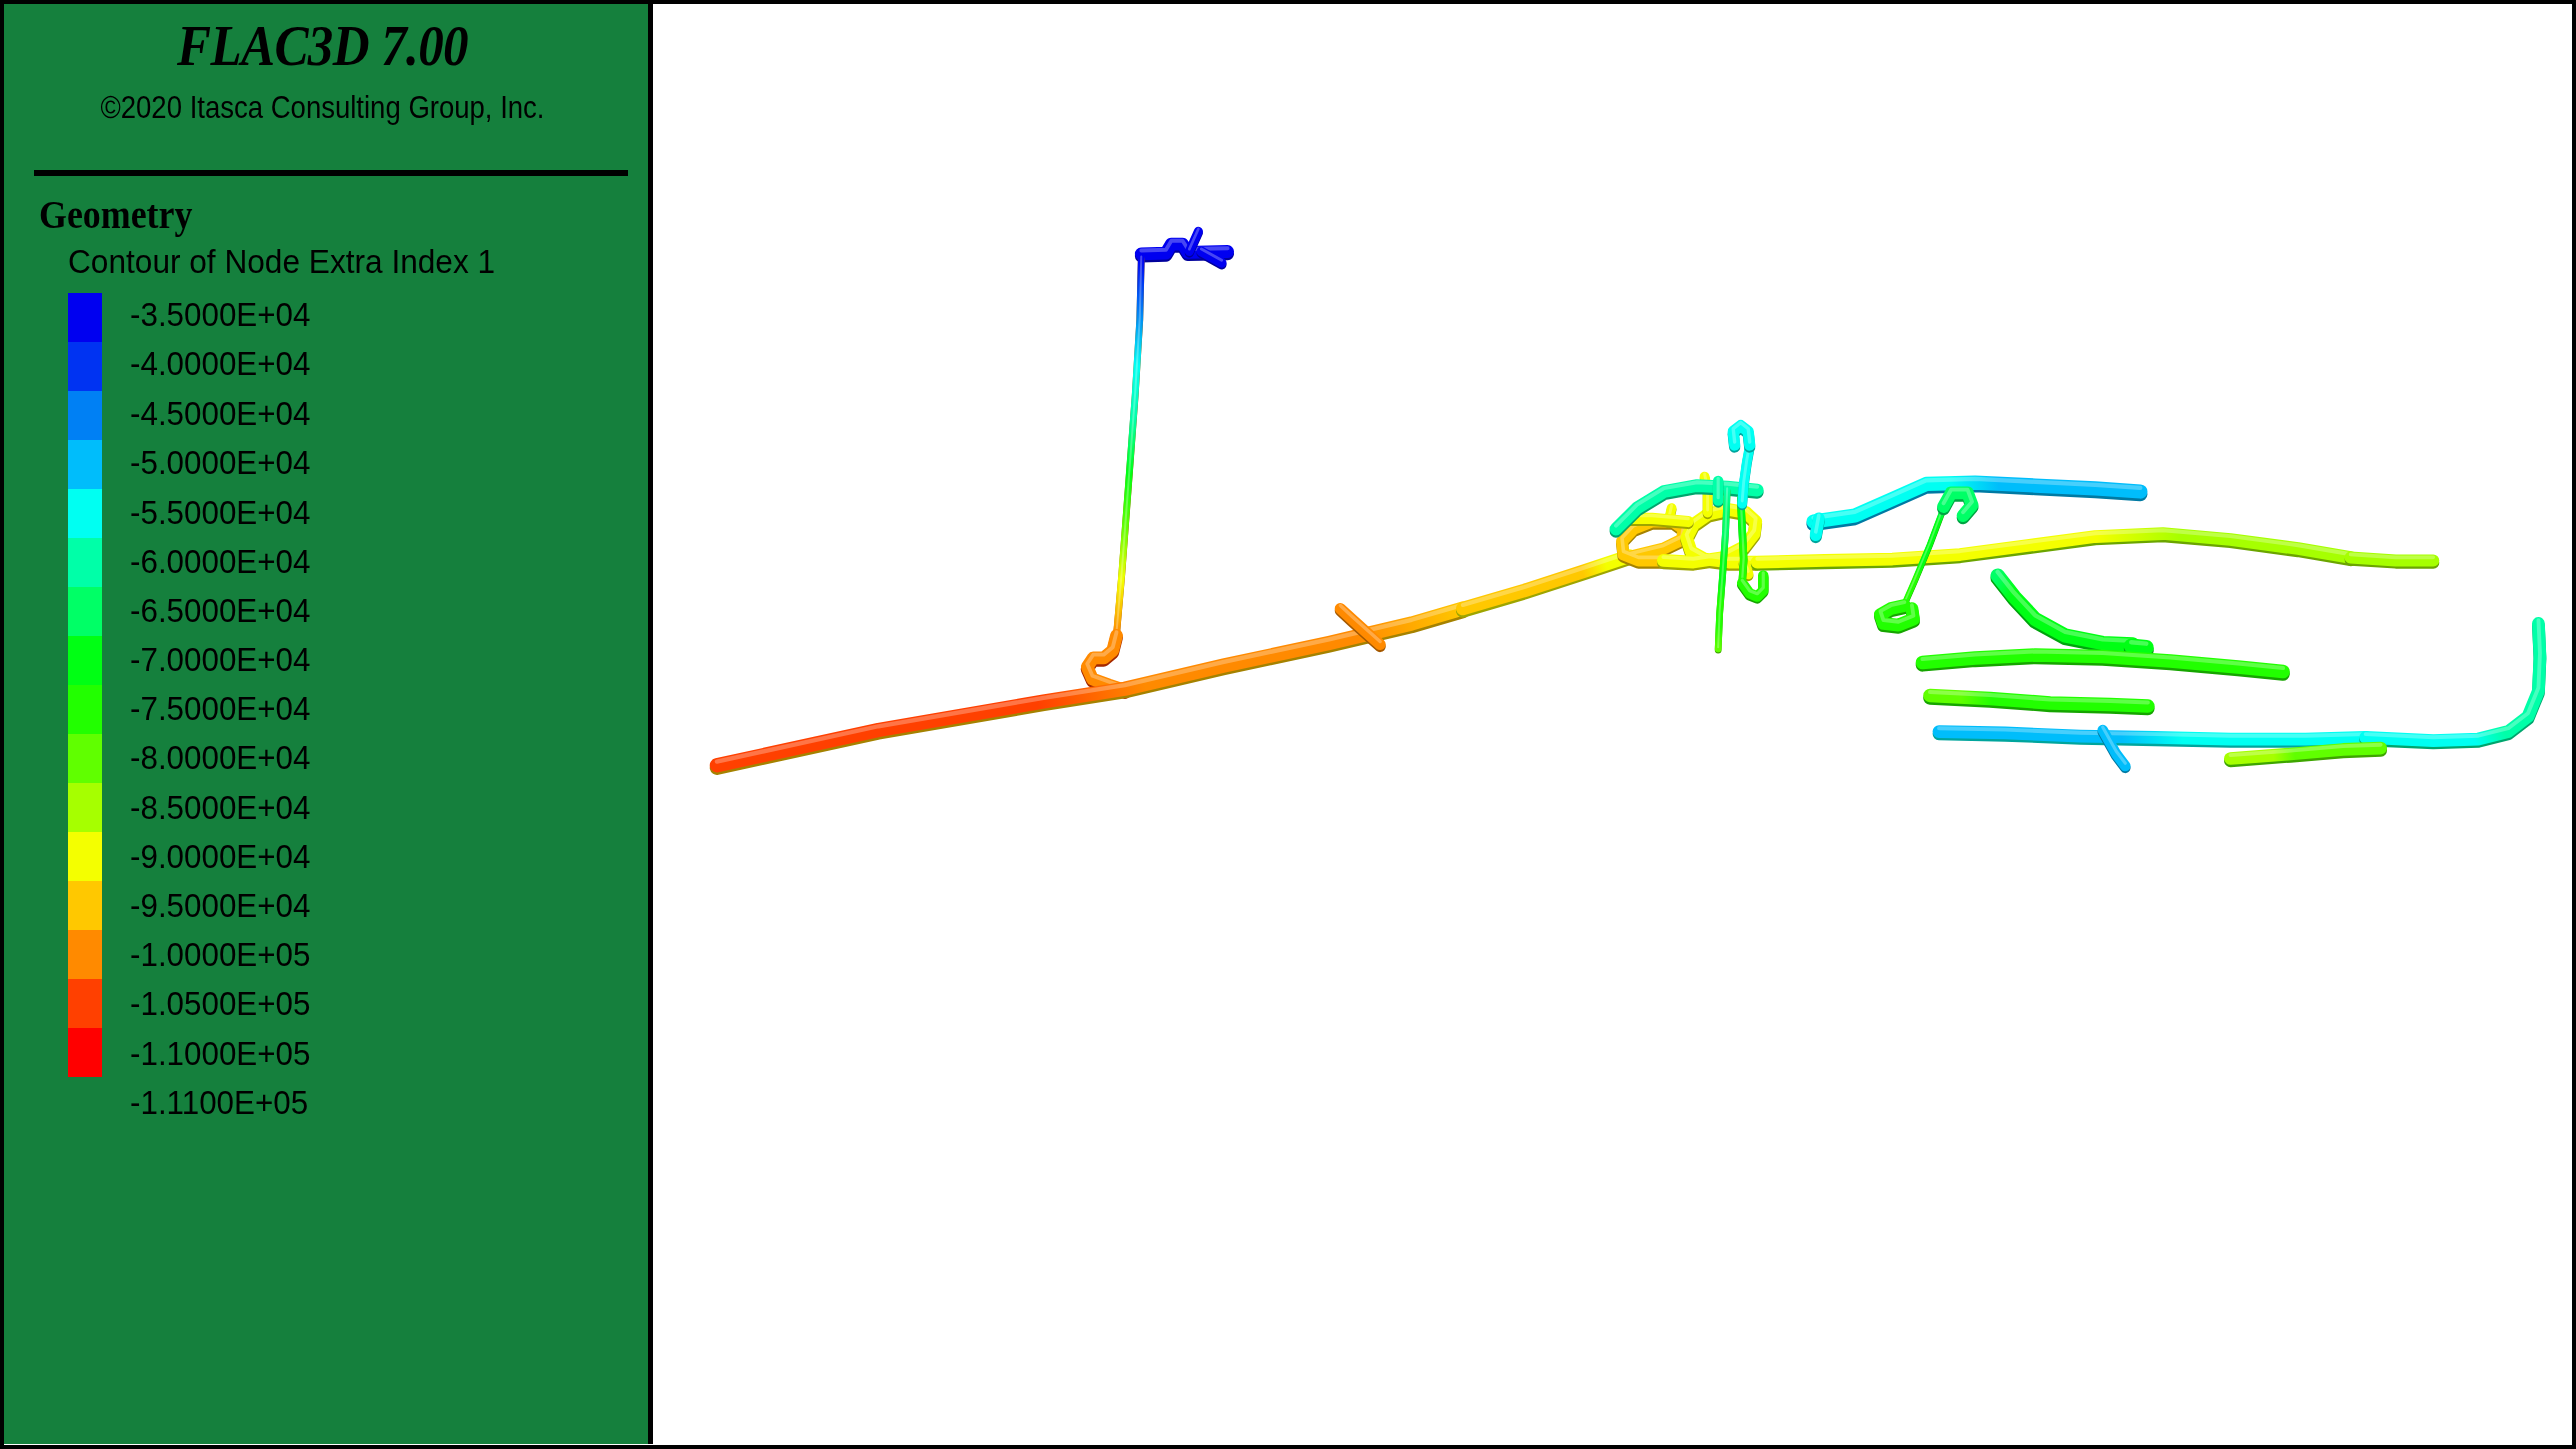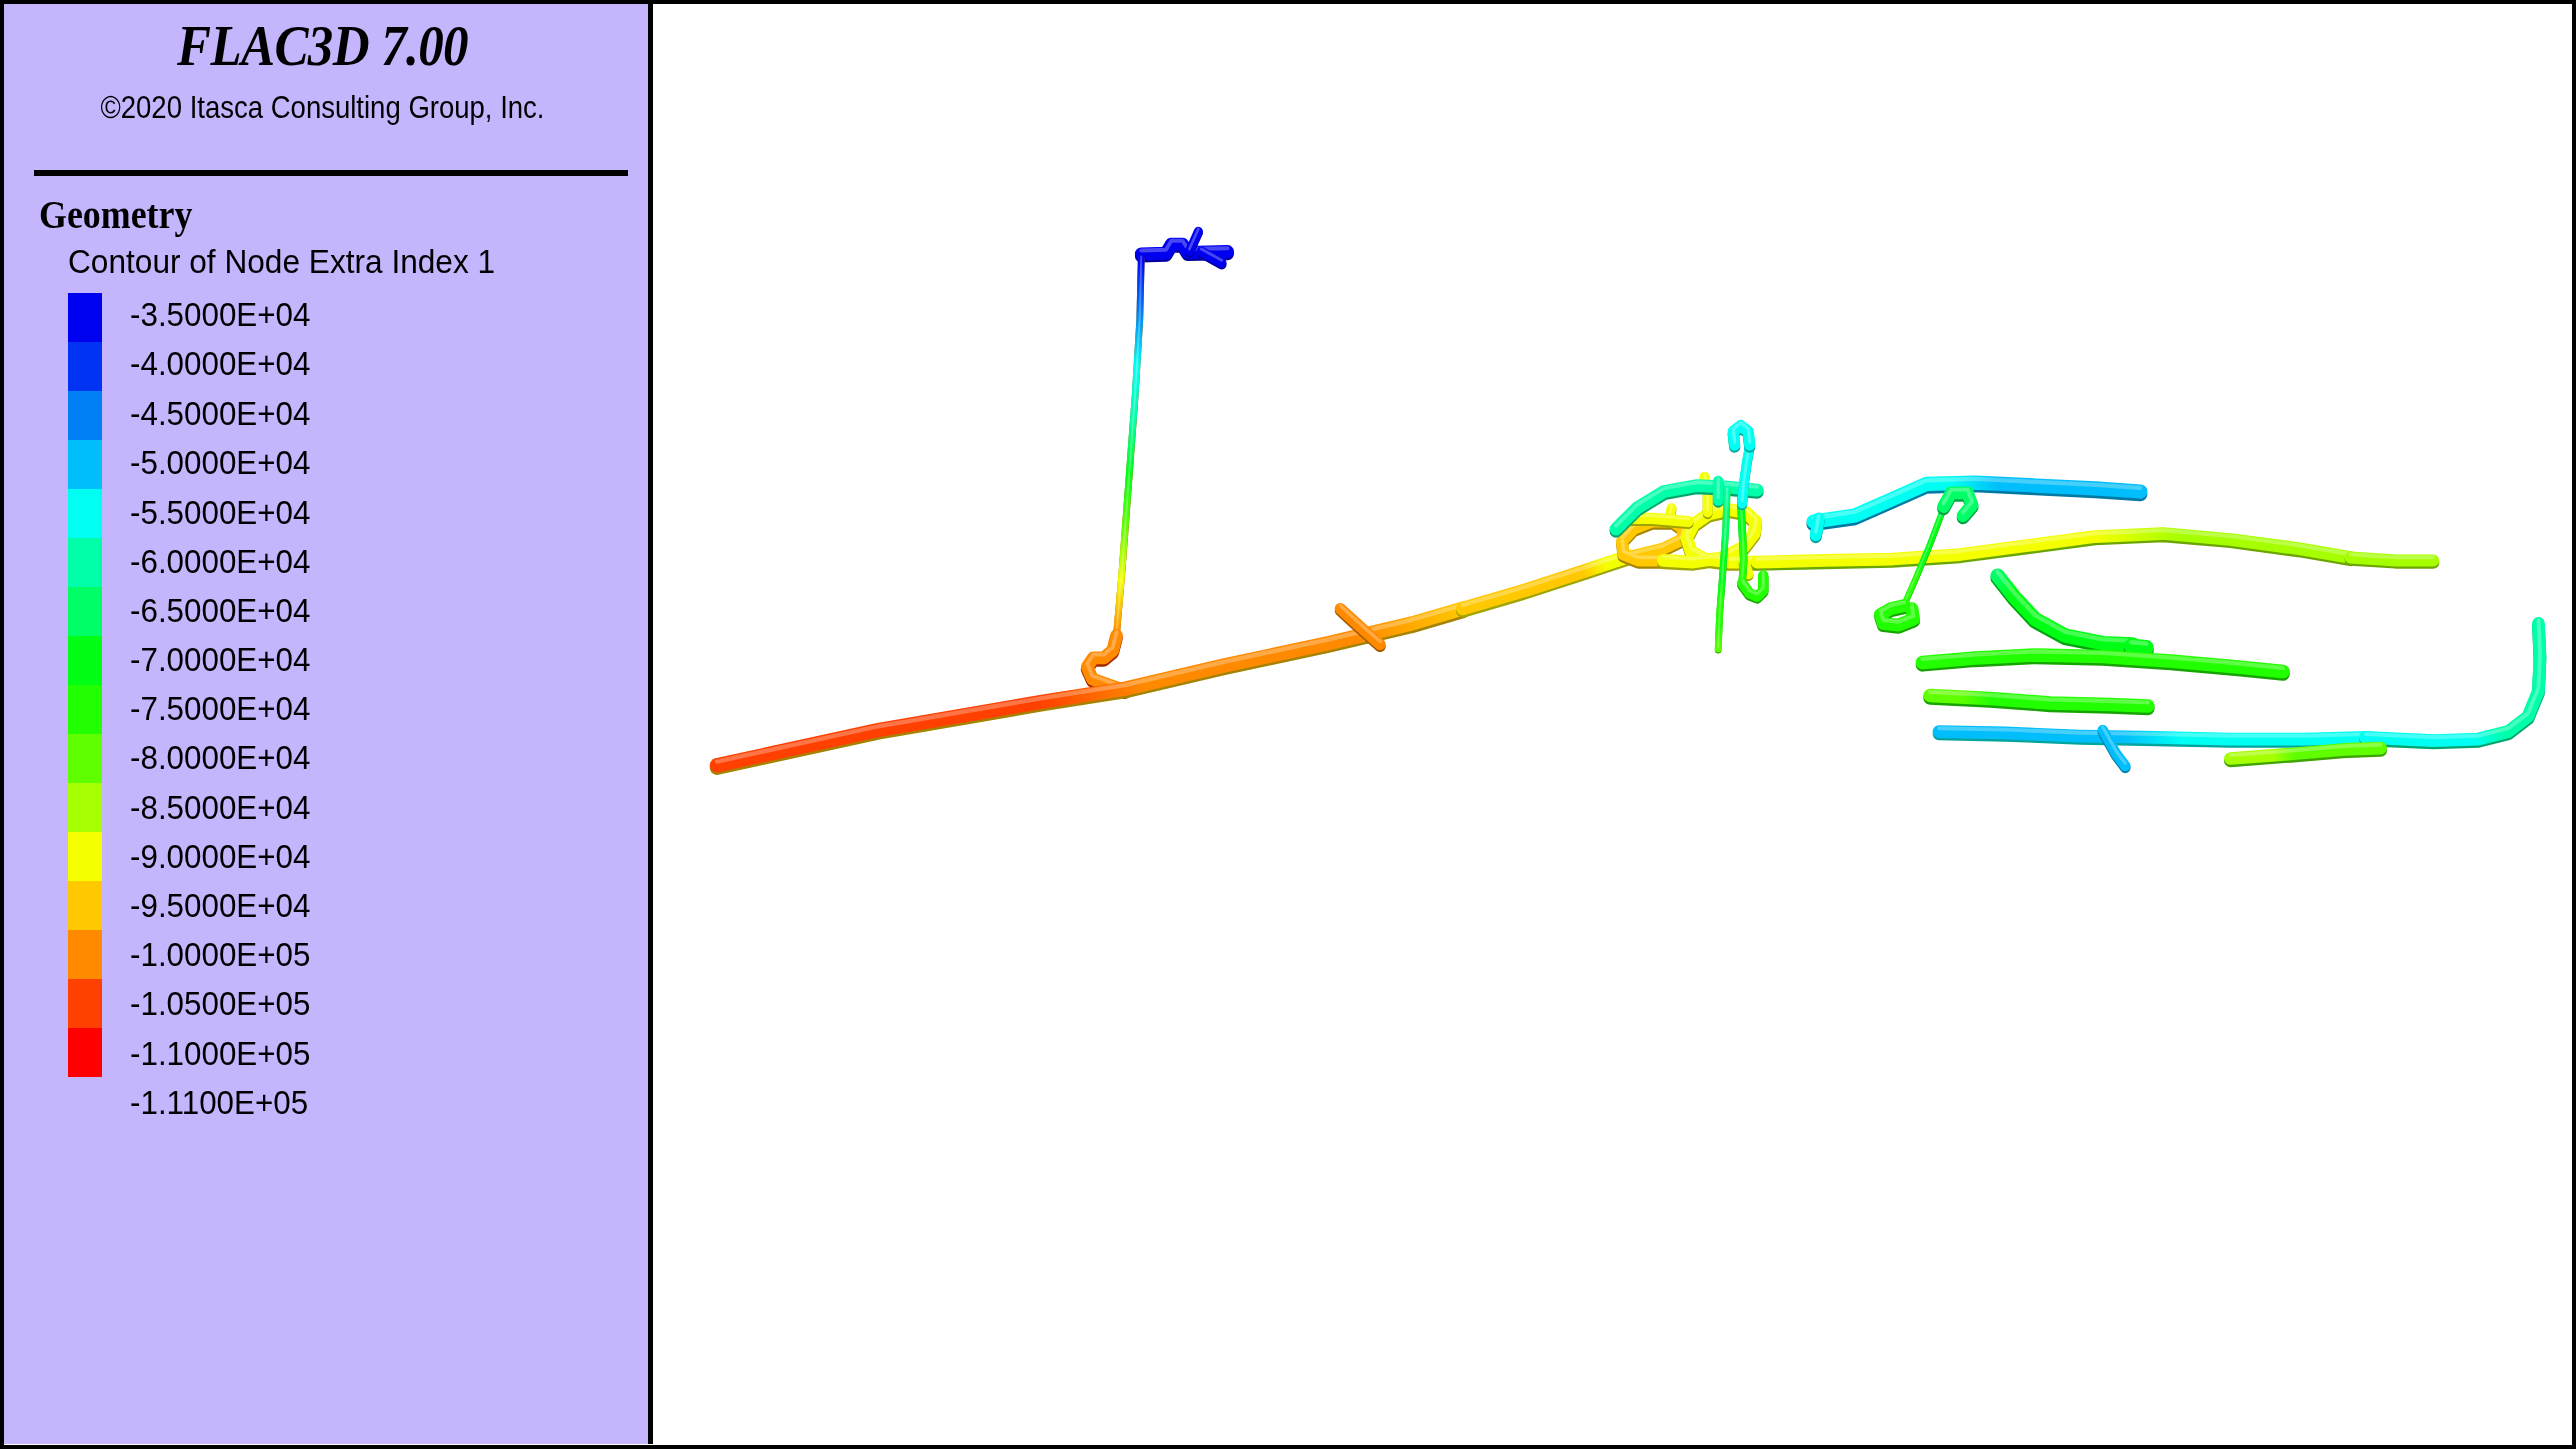--- a/index.html
+++ b/index.html
@@ -1,18 +1,18 @@
 <!DOCTYPE html>
 <html style="font-size:10.7px"><head>
 <meta charset="utf-8">
 <style>
   html,body{margin:0;padding:0;background:#ffffff;}
   body{width:2576px;height:1449px;font-family:"Liberation Sans",sans-serif;overflow:hidden;}
   #frame{position:absolute;left:0;top:0;width:2576px;height:1449px;background:#ffffff;box-sizing:border-box;border:4.7px solid #000000;}
-  #legend-panel{position:absolute;left:0;top:0;width:644px;height:1440px;background:#c4b5fd;}
+  #legend-panel{position:absolute;left:0;top:0;width:644px;height:1440px;background:#15803d;}
   #divider{position:absolute;left:644px;top:0;width:4.7px;height:1440px;background:#000000;}
   #view-panel{position:absolute;left:649px;top:0;right:0;bottom:0;background:#ffffff;}
 
   #app-title{position:absolute;left:0;top:13.4px;width:637px;text-align:center;
     font-family:"Liberation Serif",serif;font-weight:bold;font-style:italic;
     font-size:58px;line-height:58px;color:#000;letter-spacing:-0.7px;
     transform:scaleX(0.88);transform-origin:center top;white-space:nowrap;}
   #copyright{position:absolute;left:0;top:87px;width:637px;text-align:center;
     font-size:32px;line-height:32px;color:#000;white-space:nowrap;
     transform:scaleX(0.86);transform-origin:center top;}

